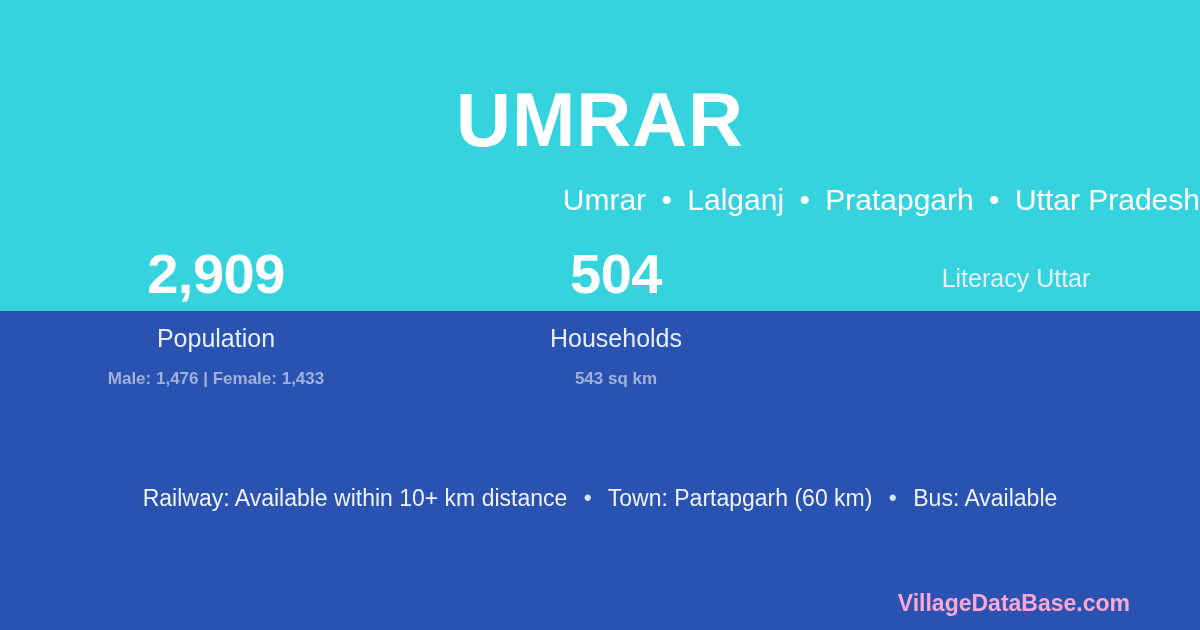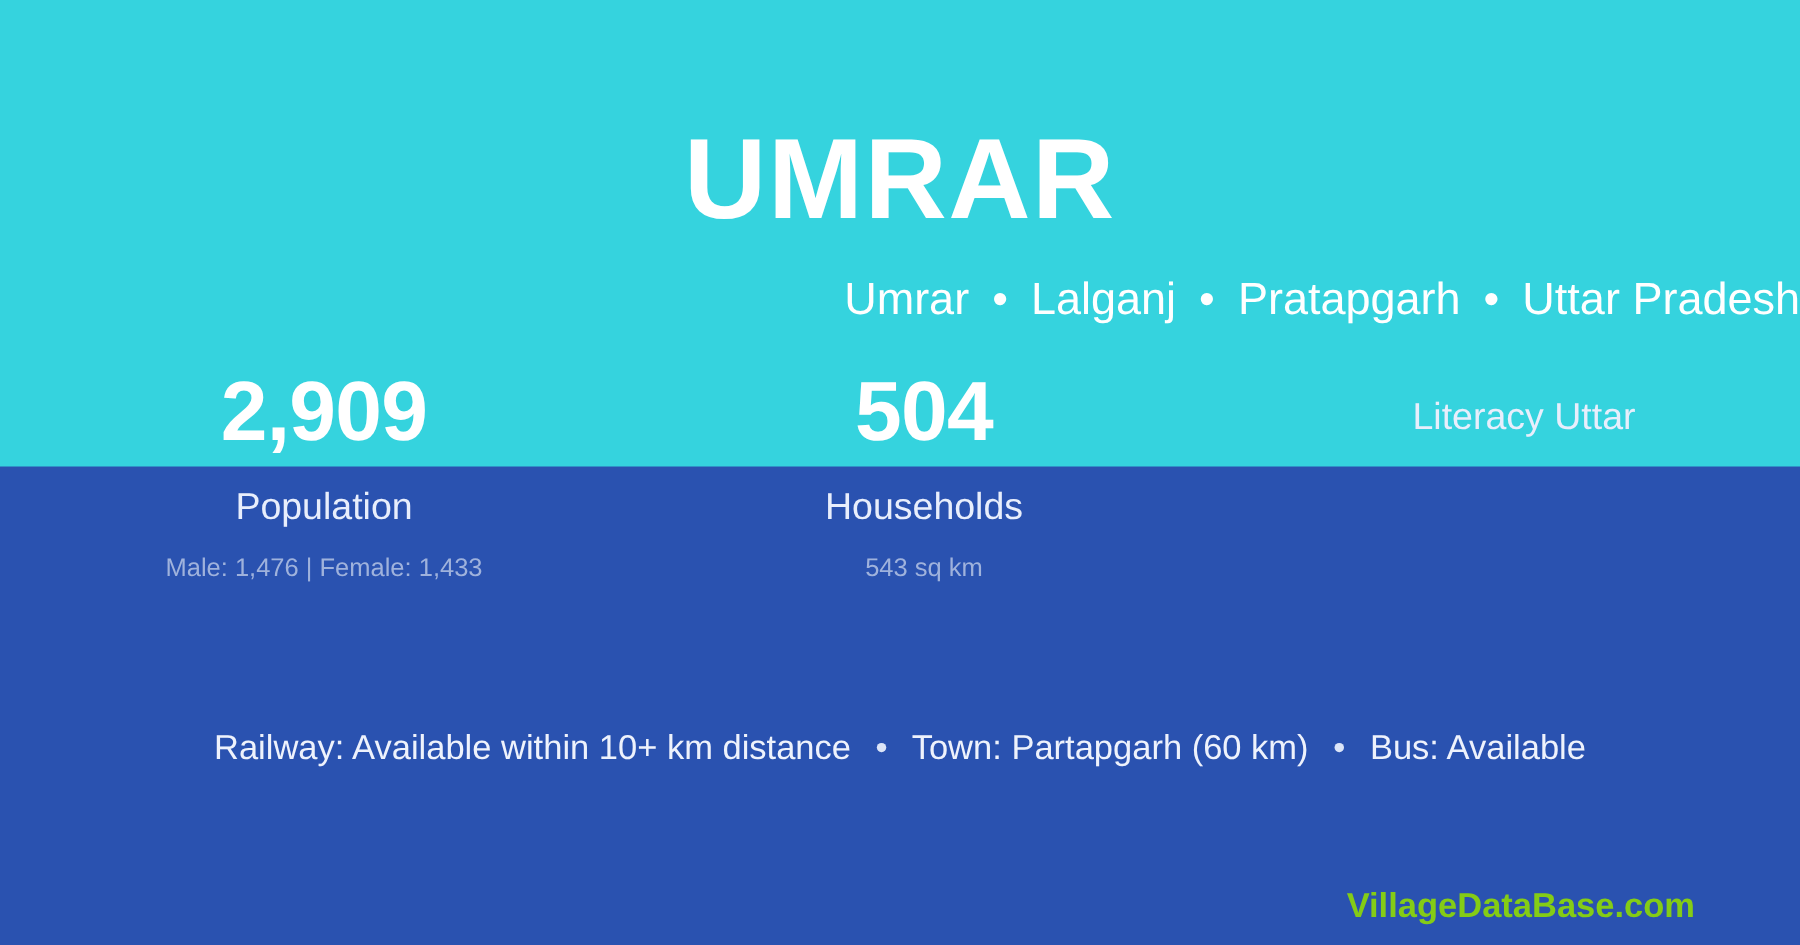--- a/index.html
+++ b/index.html
@@ -91,21 +91,21 @@
   }
   .stat-label {
     font-size: 25px;
     font-weight: normal;
     color: #e8eefc;
     line-height: 1.35;
     margin-top: 18px;
   }
   .stat-sub {
     font-size: 17px;
-    font-weight: normal;
+    font-weight: bold;
     color: #9fb2dc;
     line-height: 1.4;
     margin-top: 11px;
   }
 
   
   .infra {
     position: absolute;
     left: 0;
     top: 484px;
@@ -120,21 +120,21 @@
     color: #dce5f8;
   }
 
   
   .brand {
     position: absolute;
     right: 30px;
     bottom: 12px;
     font-size: 23px;
     font-weight: bold;
-    color: #84cc16;
+    color: #f9a8d4;
     line-height: 1.2;
     text-align: left;
   }
 </style>
 </head>
 <body>
 
 <div class="card">
 
   <div class="teal-band"></div>

